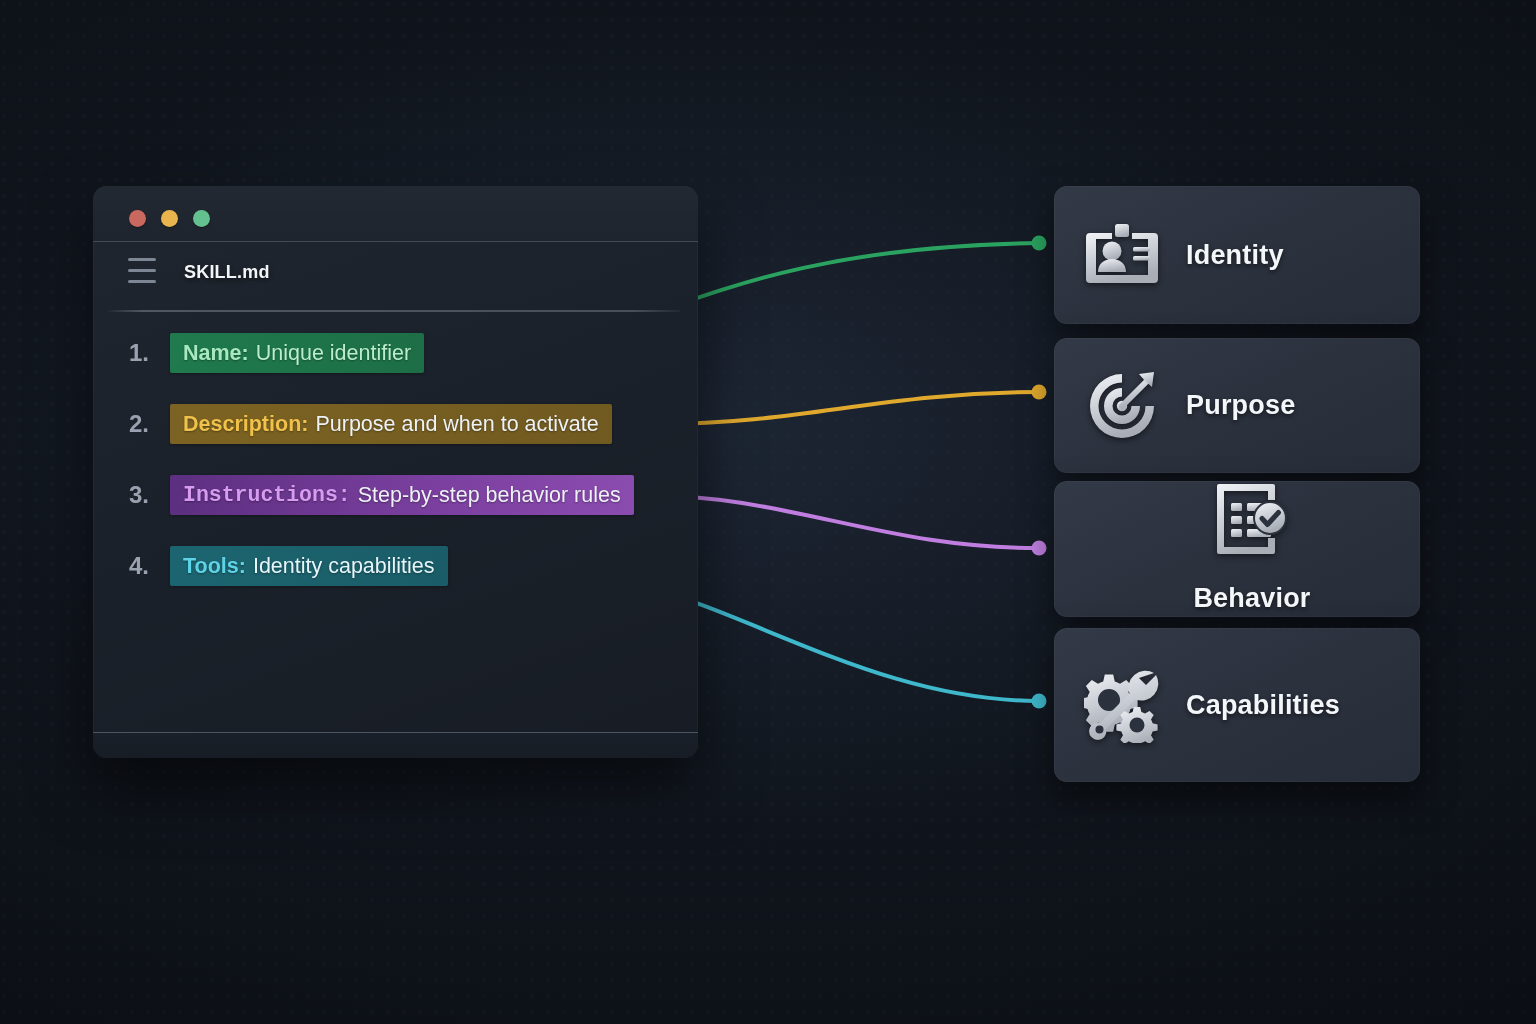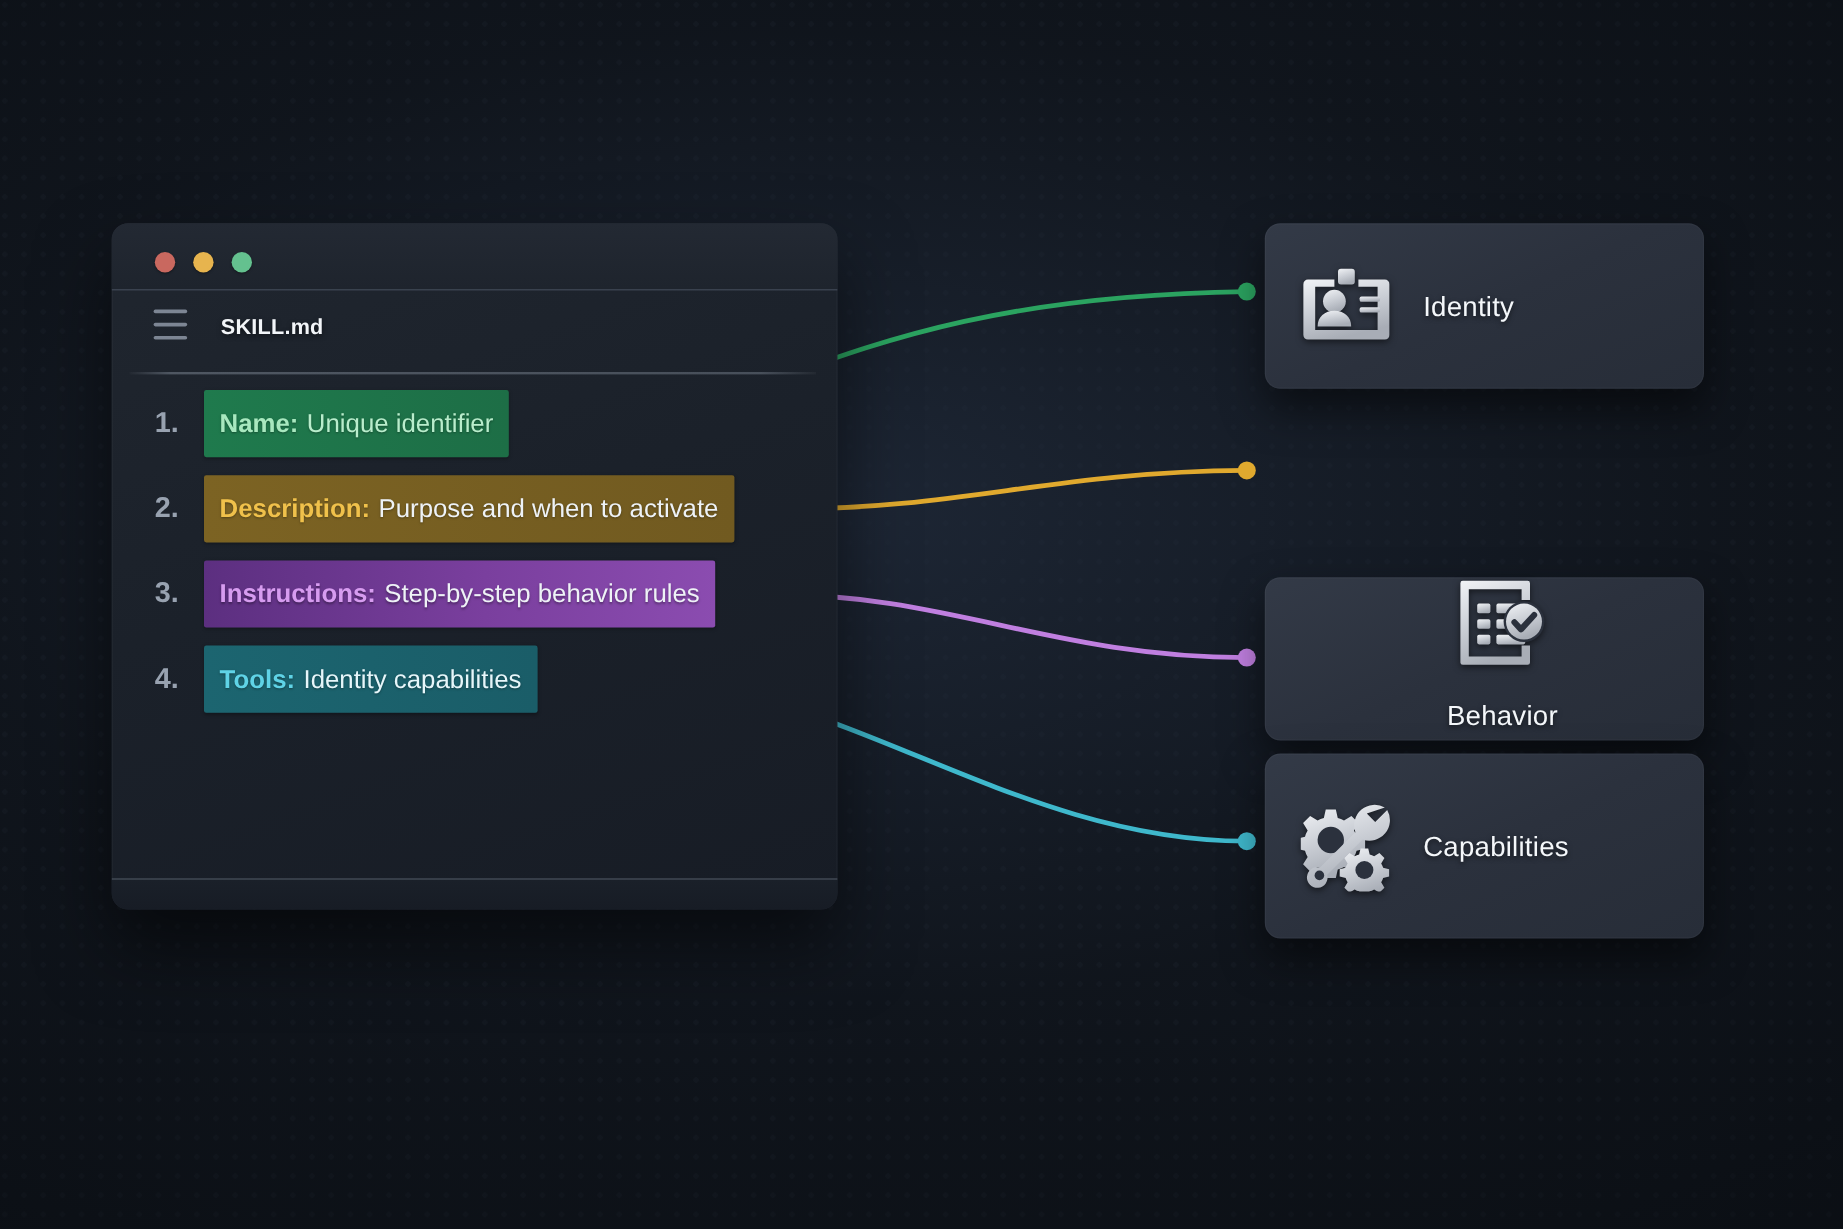--- a/index.html
+++ b/index.html
@@ -133,21 +133,21 @@
     width: 40px;
     font-size: 24px;
     font-weight: bold;
     color: #98a2b0;
     text-align: left;
     line-height: 40px;
   }
   .row-chip {
     position: absolute;
     left: 170px;
-    height: 56px;
+    height: 40px;
     display: flex;
     align-items: center;
     padding: 0 13px;
     border-radius: 2px;
     white-space: nowrap;
     box-shadow: 0 1px 3px rgba(0,0,0,0.3);
   }
   .row-key {
     font-size: 21.5px;
     font-weight: bold;
@@ -163,21 +163,21 @@
 
   
   #row-1 .row-chip { background: linear-gradient(90deg, #1f7a4d 0%, #1d6e46 100%); }
   #row-1 .row-key  { color: #a8e8bf; }
   #row-1 .row-val  { color: #b9edcc; }
 
   #row-2 .row-chip { background: linear-gradient(90deg, #7c6323 0%, #715a20 100%); }
   #row-2 .row-key  { color: #f0c14b; }
 
   #row-3 .row-chip { background: linear-gradient(90deg, #5c2f80 0%, #7a3f9e 55%, #8b4cb0 100%); }
-  #row-3 .row-key  { color: #d79cf0; }
+  #row-3 .row-key  { color: #d79cf0; font-family: Liberation Mono, monospace; }
 
   #row-4 .row-chip { background: linear-gradient(90deg, #1c6570 0%, #1a5d68 100%); }
   #row-4 .row-key  { color: #5fd3e6; }
   #row-4 .row-val  { color: #e6f6fa; }
 
   #window-footer {
     position: absolute;
     left: 0;
     bottom: 0;
     width: 605px;
@@ -211,22 +211,22 @@
     height: 76px;
     flex: 0 0 76px;
     display: flex;
     align-items: center;
     justify-content: center;
     filter: drop-shadow(0 2px 3px rgba(0,0,0,0.55));
   }
   .card-icon svg { display: block; }
 
   .card-label {
-    font-size: 23px;
-    font-weight: normal;
+    font-size: 27px;
+    font-weight: bold;
     color: #f4f7fa;
     letter-spacing: 0.2px;
     text-shadow: 0 2px 4px rgba(0,0,0,0.55);
   }
 
   
   #connectors {
     position: absolute;
     inset: 0;
     pointer-events: none;
@@ -337,20 +337,39 @@
         <path d="M4 11 h22 v6 H10 v36 h52 V17 H46 v-6 h22 a4 4 0 0 1 4 4 v42 a4 4 0 0 1 -4 4 H4 a4 4 0 0 1 -4 -4 V15 a4 4 0 0 1 4 -4 z" fill="url(#g-metal)"></path>
         <circle cx="26" cy="29" r="9.5" fill="url(#g-metal)"></circle>
         <path d="M12 50 c0-8 6-13 14-13 s14 5 14 13 z" fill="url(#g-metal)"></path>
         <rect x="47" y="25" width="17" height="4.5" rx="1.6" fill="url(#g-metal)"></rect>
         <rect x="47" y="34" width="17" height="4.5" rx="1.6" fill="url(#g-metal)"></rect>
       </svg>
     </span>
     <span class="card-label">Identity</span>
   </div>
 
+  <div class="card" id="card-purpose">
+    <span class="card-icon">
+      <svg width="76" height="76" viewBox="0 0 76 76">
+        <defs>
+          <linearGradient id="g-metal2" x1="0" y1="0" x2="0.35" y2="1">
+            <stop offset="0%" stop-color="#f1f3f6"></stop>
+            <stop offset="55%" stop-color="#c9cdd4"></stop>
+            <stop offset="100%" stop-color="#a8adb6"></stop>
+          </linearGradient>
+        </defs>
+        <path d="M38 6 a32 32 0 1 0 32 32 h-8.5 a23.5 23.5 0 1 1 -23.5 -23.5 z" fill="url(#g-metal2)"></path>
+        <path d="M38 20 a18 18 0 1 0 18 18 h-8.5 a9.5 9.5 0 1 1 -9.5 -9.5 z" fill="url(#g-metal2)"></path>
+        <circle cx="38" cy="38" r="5.2" fill="url(#g-metal2)"></circle>
+        <path d="M38 38 L64 12" stroke="url(#g-metal2)" stroke-width="6" stroke-linecap="round" fill="none"></path>
+        <path d="M55 6 L70 4 L68 19 L61 13 z" fill="url(#g-metal2)"></path>
+      </svg>
+    </span>
+    <span class="card-label">Purpose</span>
+  </div>
 
   <div class="card" id="card-behavior">
     <span class="card-icon">
       <svg width="74" height="74" viewBox="0 0 74 74">
         <defs>
           <linearGradient id="g-metal3" x1="0" y1="0" x2="0.35" y2="1">
             <stop offset="0%" stop-color="#f1f3f6"></stop>
             <stop offset="55%" stop-color="#c9cdd4"></stop>
             <stop offset="100%" stop-color="#a8adb6"></stop>
           </linearGradient>

